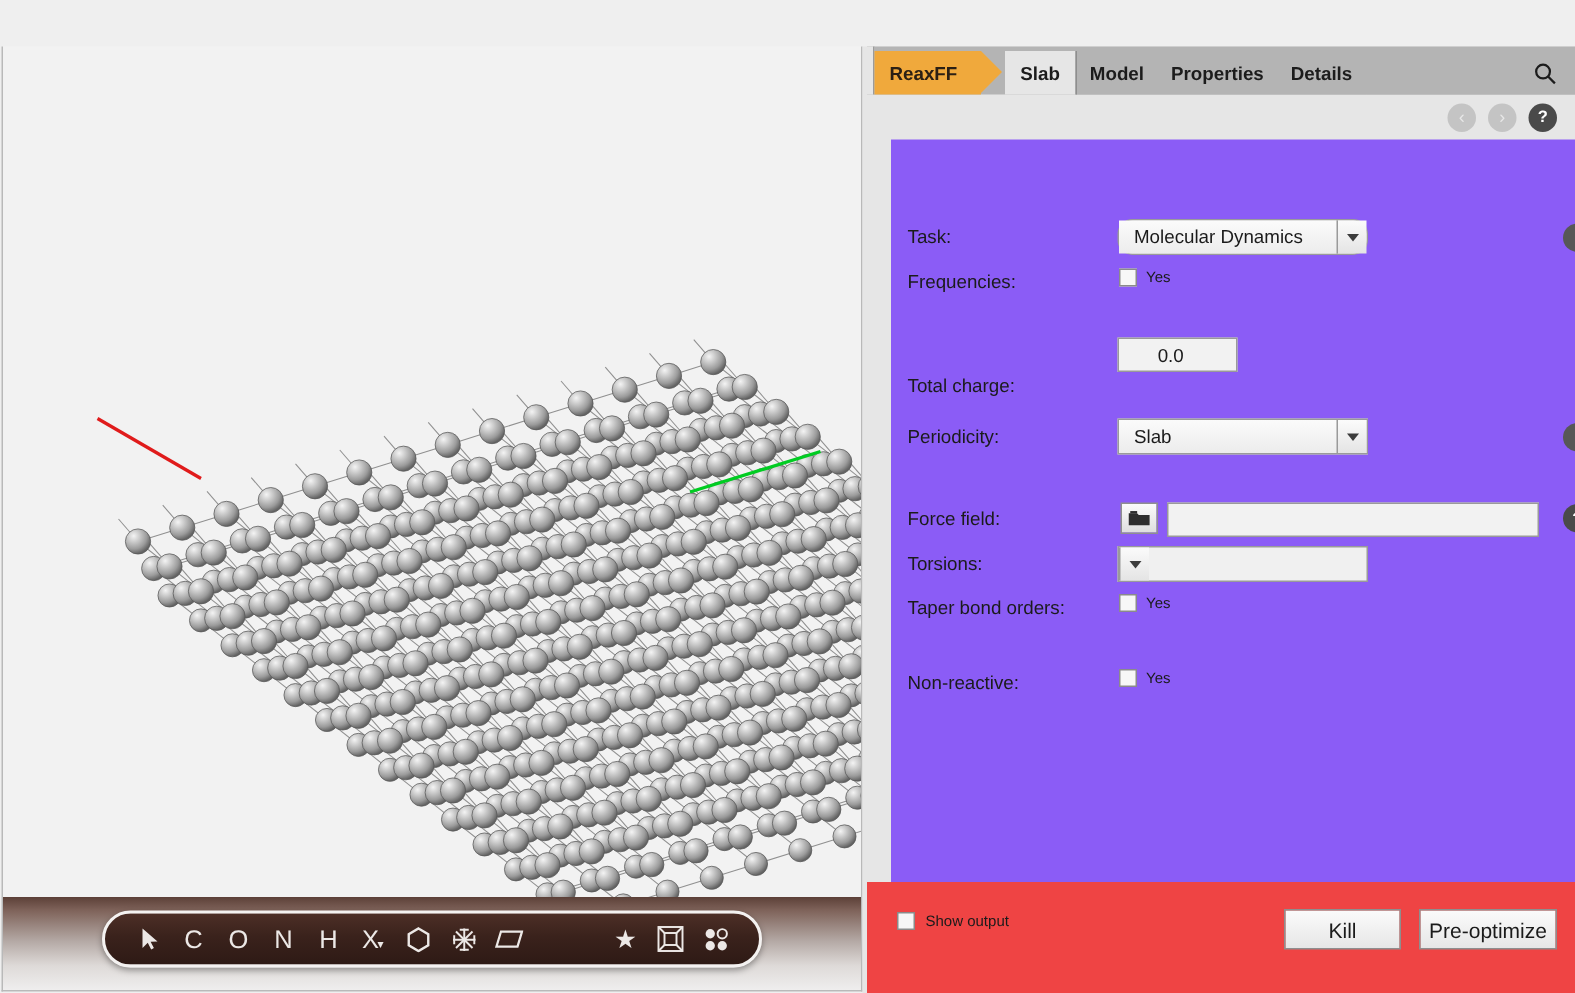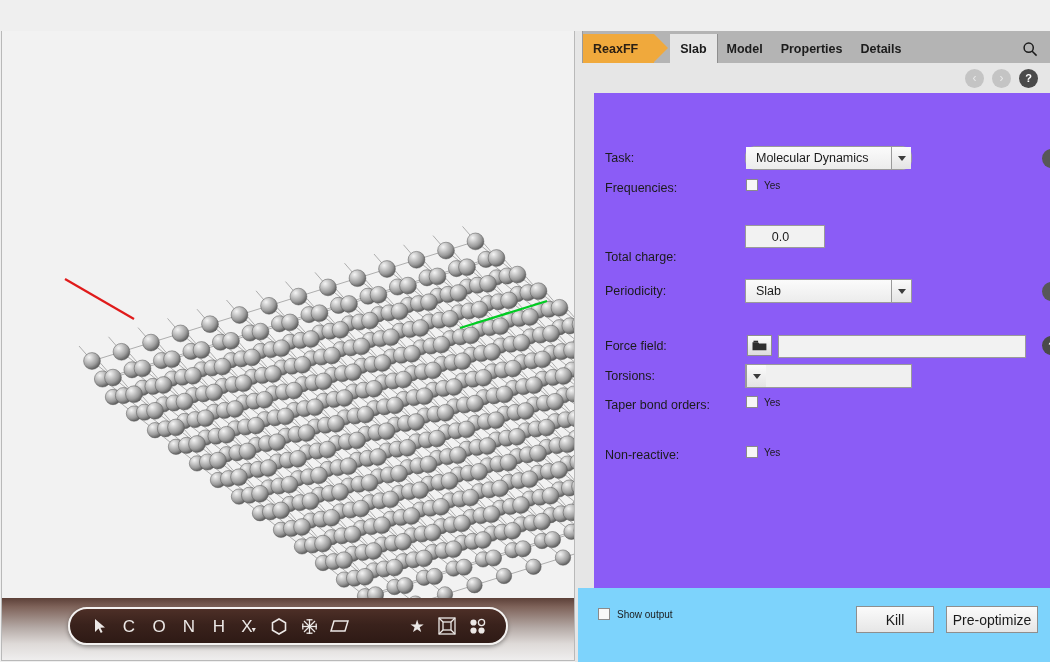--- a/index.html
+++ b/index.html
@@ -259,21 +259,21 @@
     display: flex; align-items: center; justify-content: center;
   }
 
   .side-btn { position: absolute; }
 
   
   .bottom-bar {
     position: absolute;
     left: 0; bottom: 0;
     width: 472px; height: 74px;
-    background: #7dd3fc;
+    background: #ef4444;
   }
   .show-output {
     position: absolute;
     left: 20px; top: 20px;
     display: flex; align-items: center; gap: 7px;
   }
   .btn {
     position: absolute;
     height: 27px;
     background: linear-gradient(to bottom, #fbfbfb, #e6e6e6);

